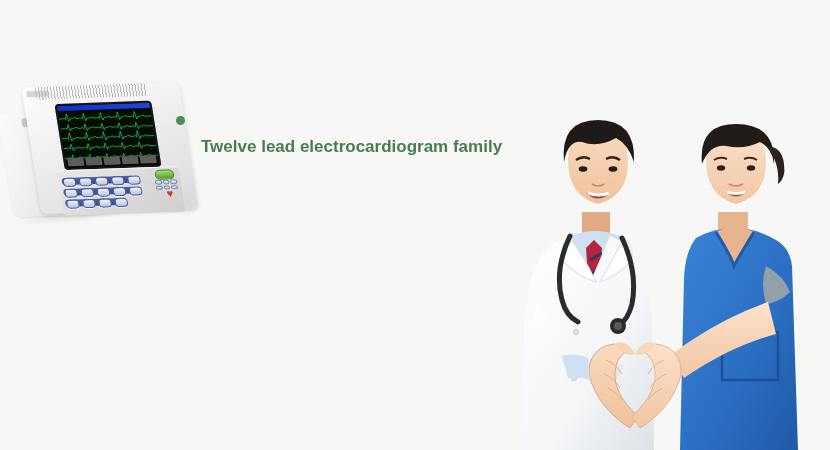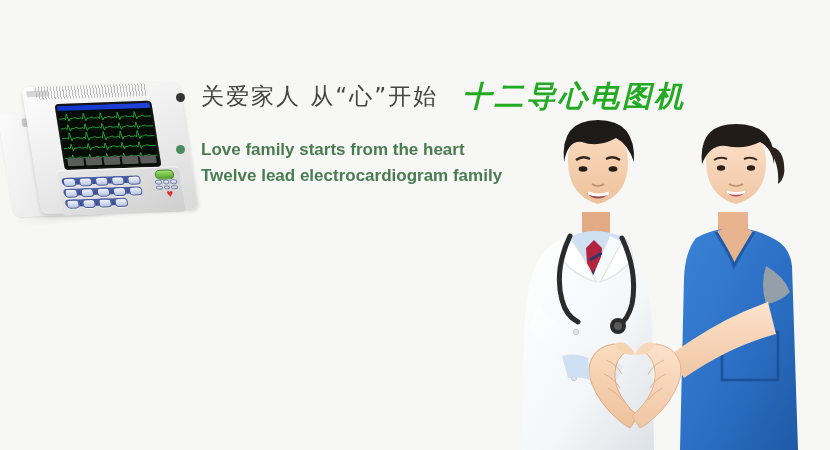--- a/index.html
+++ b/index.html
@@ -406,30 +406,25 @@
         <i></i>
         <i></i>
         <i></i>
       </div>
       <div class="key-heart">♥</div>
     </div>
   </div>
 
   <div class="text-block">
 
-    <div class="line-cn">
-      <span class="bullet-dark"></span>
-      <span class="headline-cn">关爱家人 从“心”开始</span>
-      <span class="headline-brand">十二导心电图机</span>
-    </div>
 
     <div class="line-en">
       <span class="bullet-green"></span>
       <span class="en-text">
-        <span>Love family starts from the heart</span><br>
+        <br>
         <span>Twelve lead electrocardiogram family</span>
       </span>
     </div>
 
   </div>
 
   <div class="people">
     <svg viewBox="0 0 320 330" preserveAspectRatio="xMidYMax meet">
       <defs>
         <linearGradient id="coatG" x1="0" y1="0" x2="1" y2="1">

